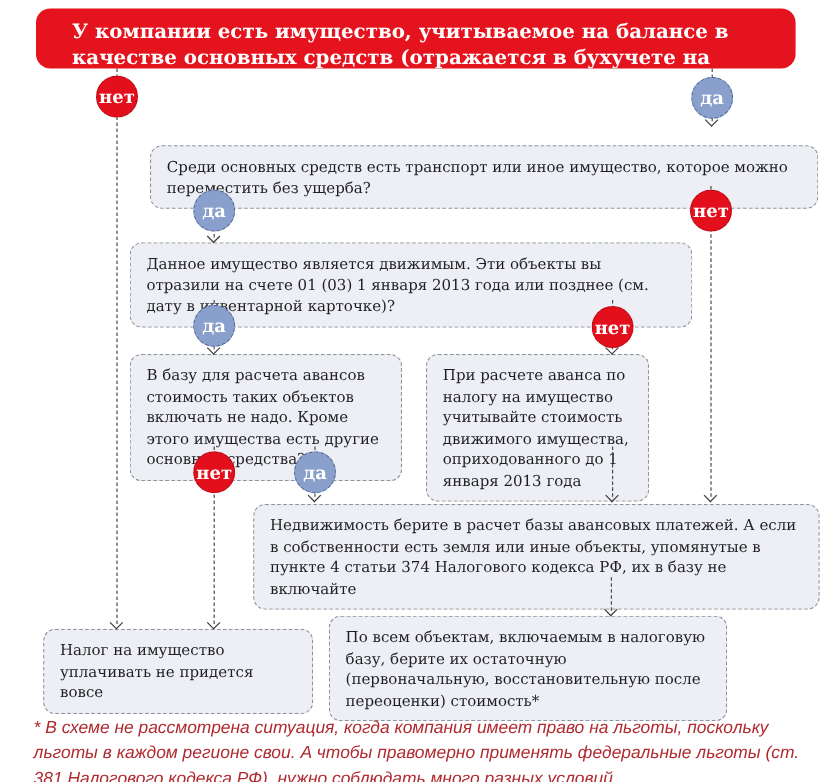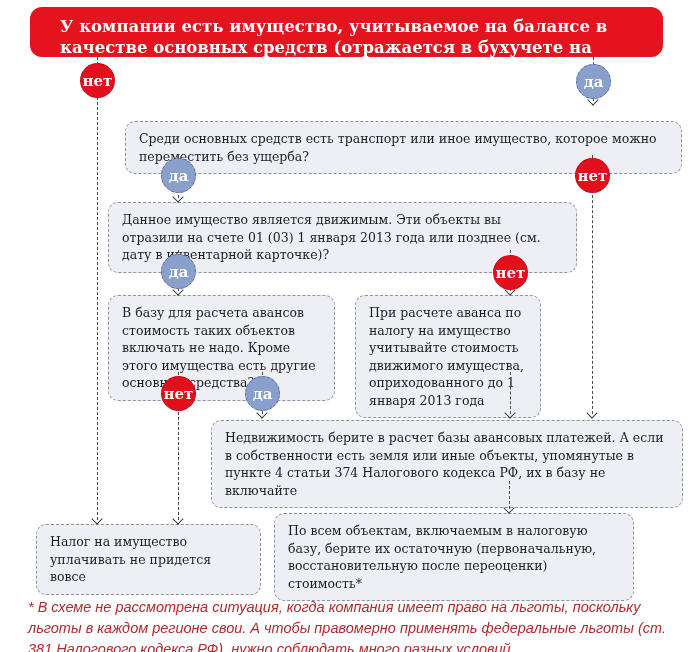--- a/index.html
+++ b/index.html
@@ -105,19 +105,19 @@
   <div class="qbox" style="left:108px;top:121px;width:557px;min-height:52px;margin-left:17px;">Среди основных средств есть транспорт или иное имущество, которое можно переместить без ущерба?</div>
 
   <div class="qbox" style="left:108px;top:202px;width:469px;min-height:48px;">Данное имущество является движимым. Эти объекты вы отразили на счете 01 (03) 1 января 2013 года или позднее (см. дату в инвентарной карточке)?</div>
 
   <div class="qbox" style="left:108px;top:295px;width:227px;min-height:77px;">В базу для расчета авансов стоимость таких объектов включать не надо. Кроме этого имущества есть другие основные средства?</div>
 
   <div class="qbox" style="left:355px;top:295px;width:186px;min-height:77px;">При расчете аванса по налогу на имущество учитывайте стоимость движимого имущества, оприходованного до 1 января 2013 года</div>
 
   <div class="qbox" style="left:190px;top:420px;width:472px;min-height:61px;margin-left:21px;">Недвижимость берите в расчет базы авансовых платежей. А если в собственности есть земля или иные объекты, упомянутые в пункте 4 статьи 374 Налогового кодекса РФ, их в базу не включайте</div>
 
-  <div class="qbox" style="left:274px;top:513px;width:360px;min-height:60px;">По всем объектам, включаемым в налоговую базу, берите их остаточную (первоначальную, восстановительную после переоценки) стоимость*</div>
+  <div class="qbox" style="left:274px;top:513px;width:332px;min-height:60px;">По всем объектам, включаемым в налоговую базу, берите их остаточную (первоначальную, восстановительную после переоценки) стоимость*</div>
 
   <div class="qbox" style="left:36px;top:524px;width:225px;min-height:48px;">Налог на имущество уплачивать не придется вовсе</div>
 
   <div class="footnote">* В схеме не рассмотрена ситуация, когда компания имеет право на льготы, поскольку льготы в каждом регионе свои. А чтобы правомерно применять федеральные льготы (ст. 381 Налогового кодекса РФ), нужно соблюдать много разных условий.</div>
 
 </div>
 
 </body></html>

